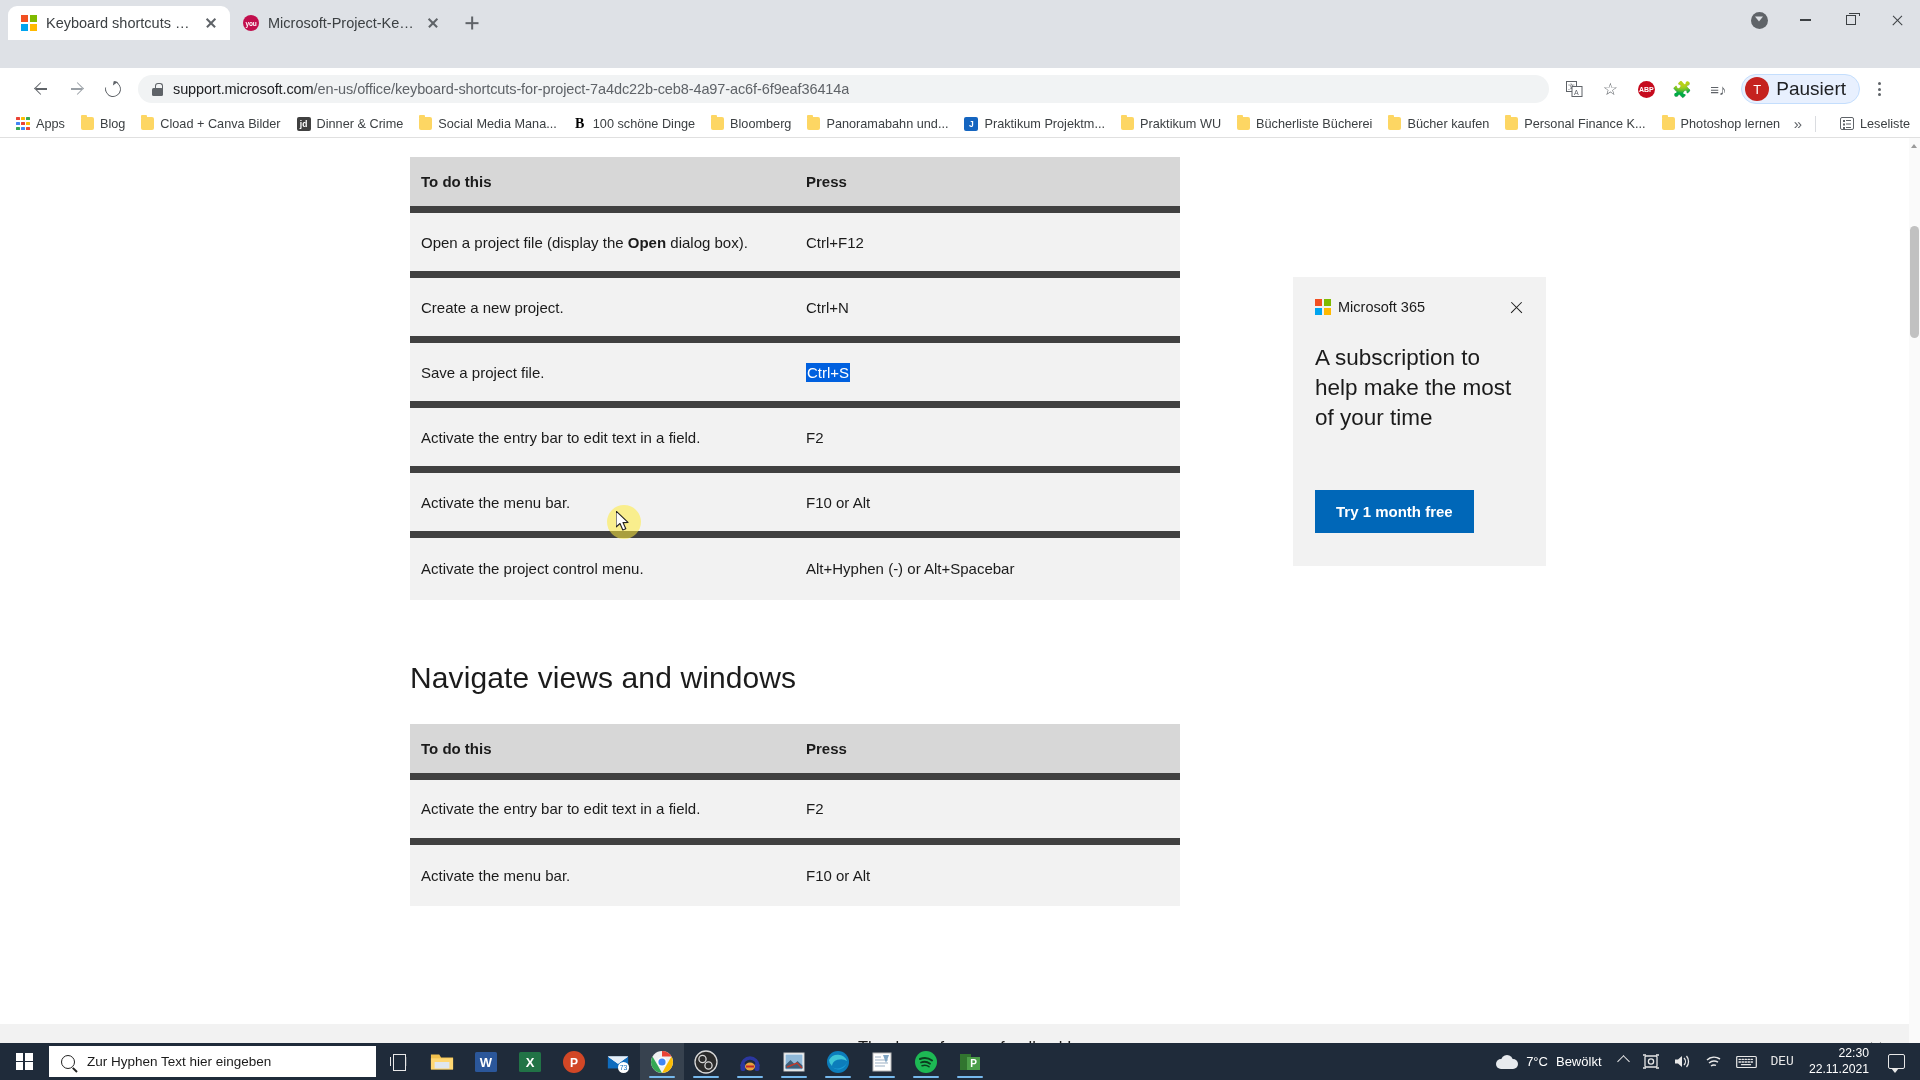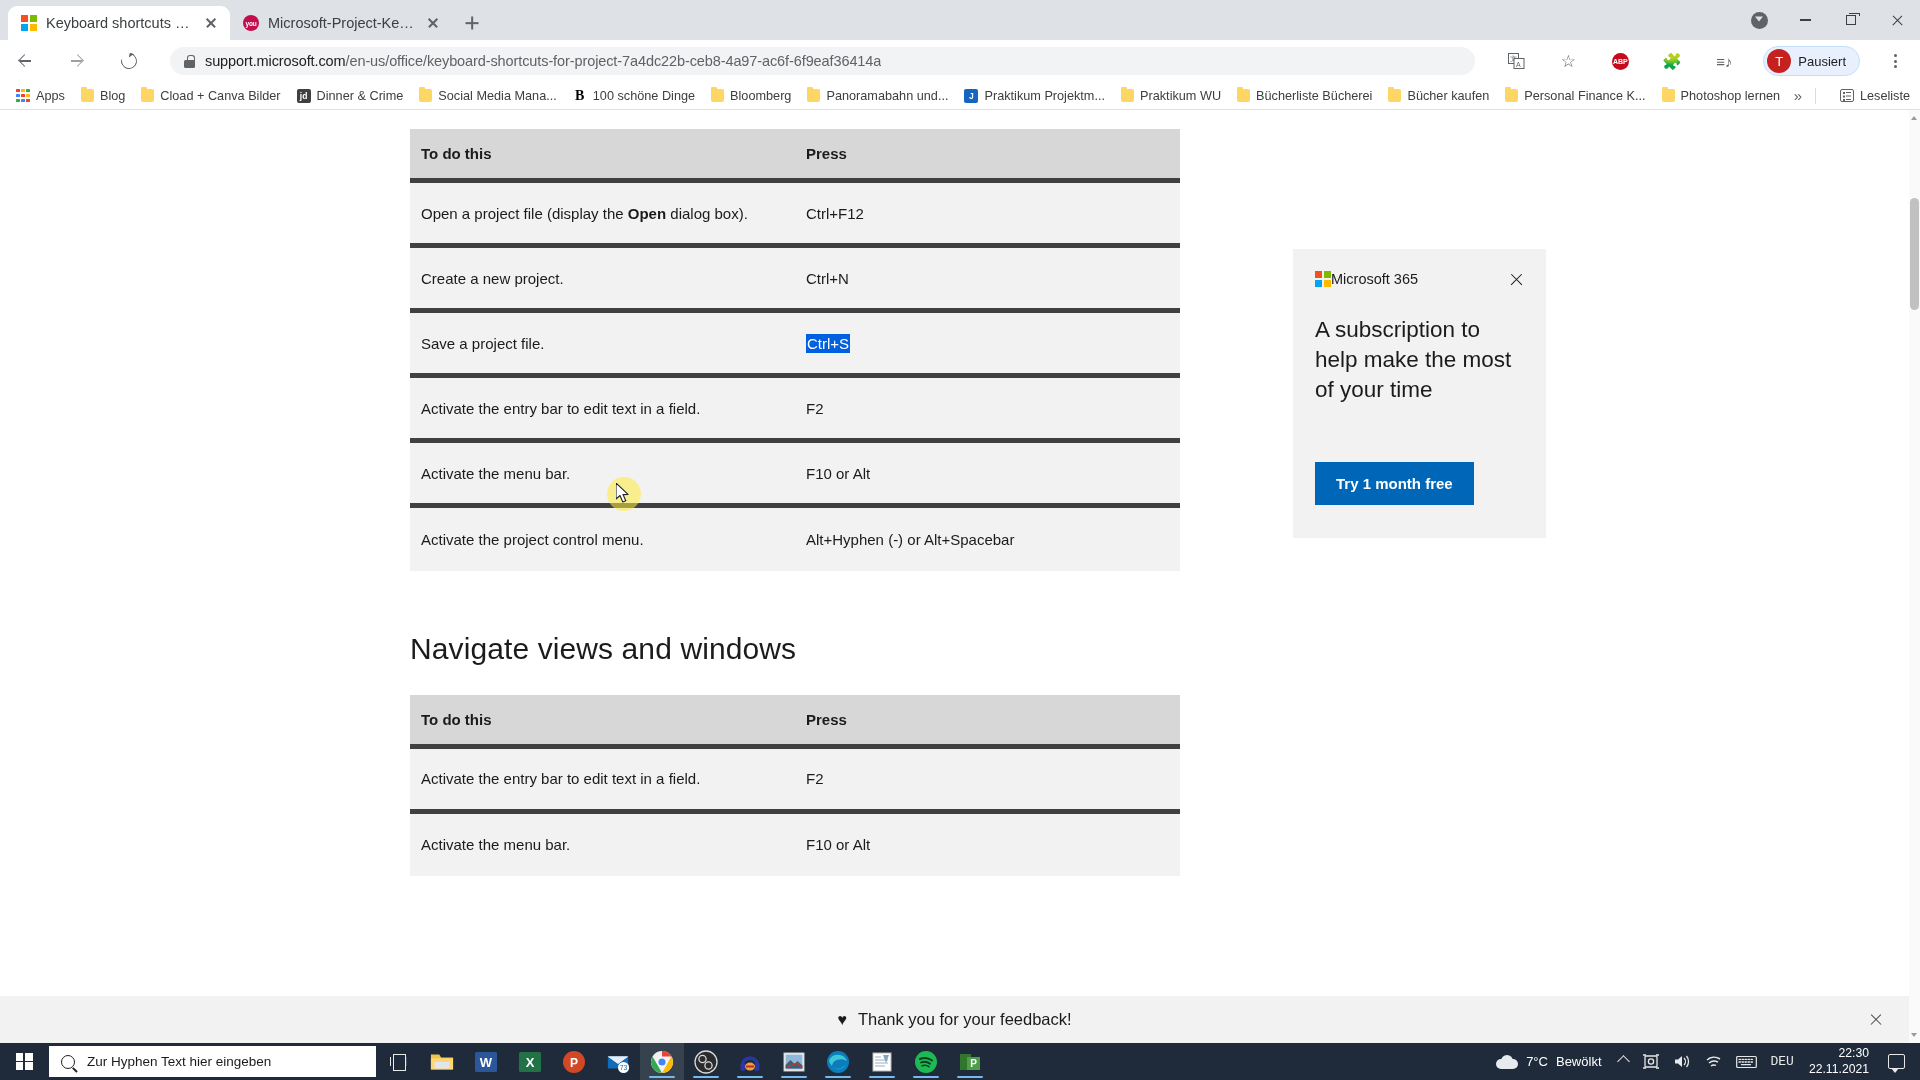--- a/index.html
+++ b/index.html
@@ -68,21 +68,21 @@
   .wc-max { width: 10px; height: 10px; border: 1.4px solid #3c4043; position: relative; }
   .wc-max::before { content:""; position:absolute; left:1.5px; top:-3.5px; width:10px; height:2px; border:1.4px solid #3c4043; border-bottom:none; border-left:none; }
   .wc-close { width: 13px; height: 13px; position: relative; }
   .wc-close::before, .wc-close::after {
     content: ""; position: absolute; left: 0; top: 6px; width: 13px; height: 1.4px; background: #3c4043;
   }
   .wc-close::before { transform: rotate(45deg); }
   .wc-close::after { transform: rotate(-45deg); }
 
   
-  .toolbar { height: 42px; background: #ffffff; display: flex; align-items: center; padding: 0 8px; gap: 18px; }
+  .toolbar { height: 42px; background: #ffffff; display: flex; align-items: center; padding: 0 24px; gap: 2px; margin-top: 28px; }
   .tb-btn { width: 34px; height: 34px; border-radius: 50%; display: flex; align-items: center; justify-content: center; cursor: pointer; flex: 0 0 34px; }
   .arrow-l, .arrow-r { width: 16px; height: 16px; position: relative; }
   .arrow-l::before {
     content:""; position:absolute; left:3px; top:3px; width:8px; height:8px;
     border-left: 1.8px solid #5f6368; border-bottom: 1.8px solid #5f6368; transform: rotate(45deg);
   }
   .arrow-l::after { content:""; position:absolute; left:3px; top:7px; width:11px; height:1.8px; background:#5f6368; }
   .arrow-r::before {
     content:""; position:absolute; right:3px; top:3px; width:8px; height:8px;
     border-right: 1.8px solid #9aa0a6; border-top: 1.8px solid #9aa0a6; transform: rotate(45deg);
@@ -107,21 +107,21 @@
   }
   .abp { width: 17px; height: 17px; border-radius: 50%; background: #c60a1d; color: #fff; font-size: 7px; font-weight: bold; display:flex; align-items:center; justify-content:center; }
   .puzzle { font-size: 16px; color: #5f6368; }
   .media-ic { font-size: 15px; color: #5f6368; }
   .profile-pill {
     height: 30px; border: 1px solid #c4defd; border-radius: 16px; background: #e8f0fe;
     display: flex; align-items: center; gap: 7px; padding: 0 13px 0 3px; margin-left: 4px; cursor: pointer;
   }
   .avatar { width: 24px; height: 24px; border-radius: 50%; background: #c5221f; color: #fff;
             display:flex; align-items:center; justify-content:center; font-size: 13px; }
-  .profile-name { font-size: 13px; color: #202124; }
+  .profile-name { font-size: 19px; color: #202124; }
   .kebab { width: 20px; display: flex; flex-direction: column; align-items: center; gap: 2.6px; cursor: pointer; }
   .kebab i { width: 3px; height: 3px; border-radius: 50%; background: #5f6368; display:block; }
 
   
   .bookmarks {
     height: 28px; background: #ffffff; display: flex; align-items: center;
     padding: 0 8px; gap: 0; font-size: 13px; color: #3c4043; position: relative;
     border-bottom: 1px solid #e0e0e0;
   }
   .bm { display: flex; align-items: center; gap: 6px; padding: 3px 8px; border-radius: 4px; cursor: pointer; white-space: nowrap; }
@@ -149,37 +149,37 @@
   table.shortcuts {
     border-collapse: collapse; width: 770px; table-layout: fixed;
     font-size: 15px; color: #1b1b1b;
   }
   table.shortcuts th {
     background: #d7d7d7; text-align: left; font-weight: 600; font-size: 15px;
     padding: 16px 0 16px 11px; color: #1b1b1b; height: 43px; vertical-align: middle;
   }
   table.shortcuts td {
     background: #f2f2f2; padding: 17px 0 17px 11px; vertical-align: middle;
-    border-top: 5px solid #404040; height: 65px;
+    border-top: 7px solid #404040; height: 65px;
   }
   table.shortcuts tr td:first-child { width: 512px; }
   .hl { background: #0060df; color: #ffffff; padding: 1px 1px; }
   .bold { font-weight: 700; }
 
   h2.section {
     font-size: 30px; font-weight: 400; color: #1b1b1b; letter-spacing: 0.1px;
   }
 
   
   .ad-card {
     position: absolute; left: 1293px; top: 139px; width: 253px; height: 289px;
     background: #f2f2f2; padding: 22px 22px 0 22px;
   }
   .ad-top { display: flex; align-items: center; justify-content: space-between; }
-  .ad-brand { display: flex; align-items: center; gap: 0; }
+  .ad-brand { display: flex; align-items: center; gap: 7px; }
   .ad-brand-label { font-size: 14.5px; color: #1b1b1b; }
   .ad-close { width: 15px; height: 15px; position: relative; cursor: pointer; }
   .ad-close::before, .ad-close::after {
     content:""; position:absolute; left:0; top:7px; width:15px; height:1.3px; background:#1b1b1b;
   }
   .ad-close::before{transform:rotate(45deg)} .ad-close::after{transform:rotate(-45deg)}
   .ad-head { margin-top: 28px; font-size: 22.5px; line-height: 1.33; color: #1b1b1b; font-weight: 400; }
   .ad-cta {
     position: absolute; left: 22px; bottom: 33px; background: #0067b8; color: #fff;
     border: none; padding: 13px 21px; font-size: 15px; font-weight: 700; cursor: pointer;

